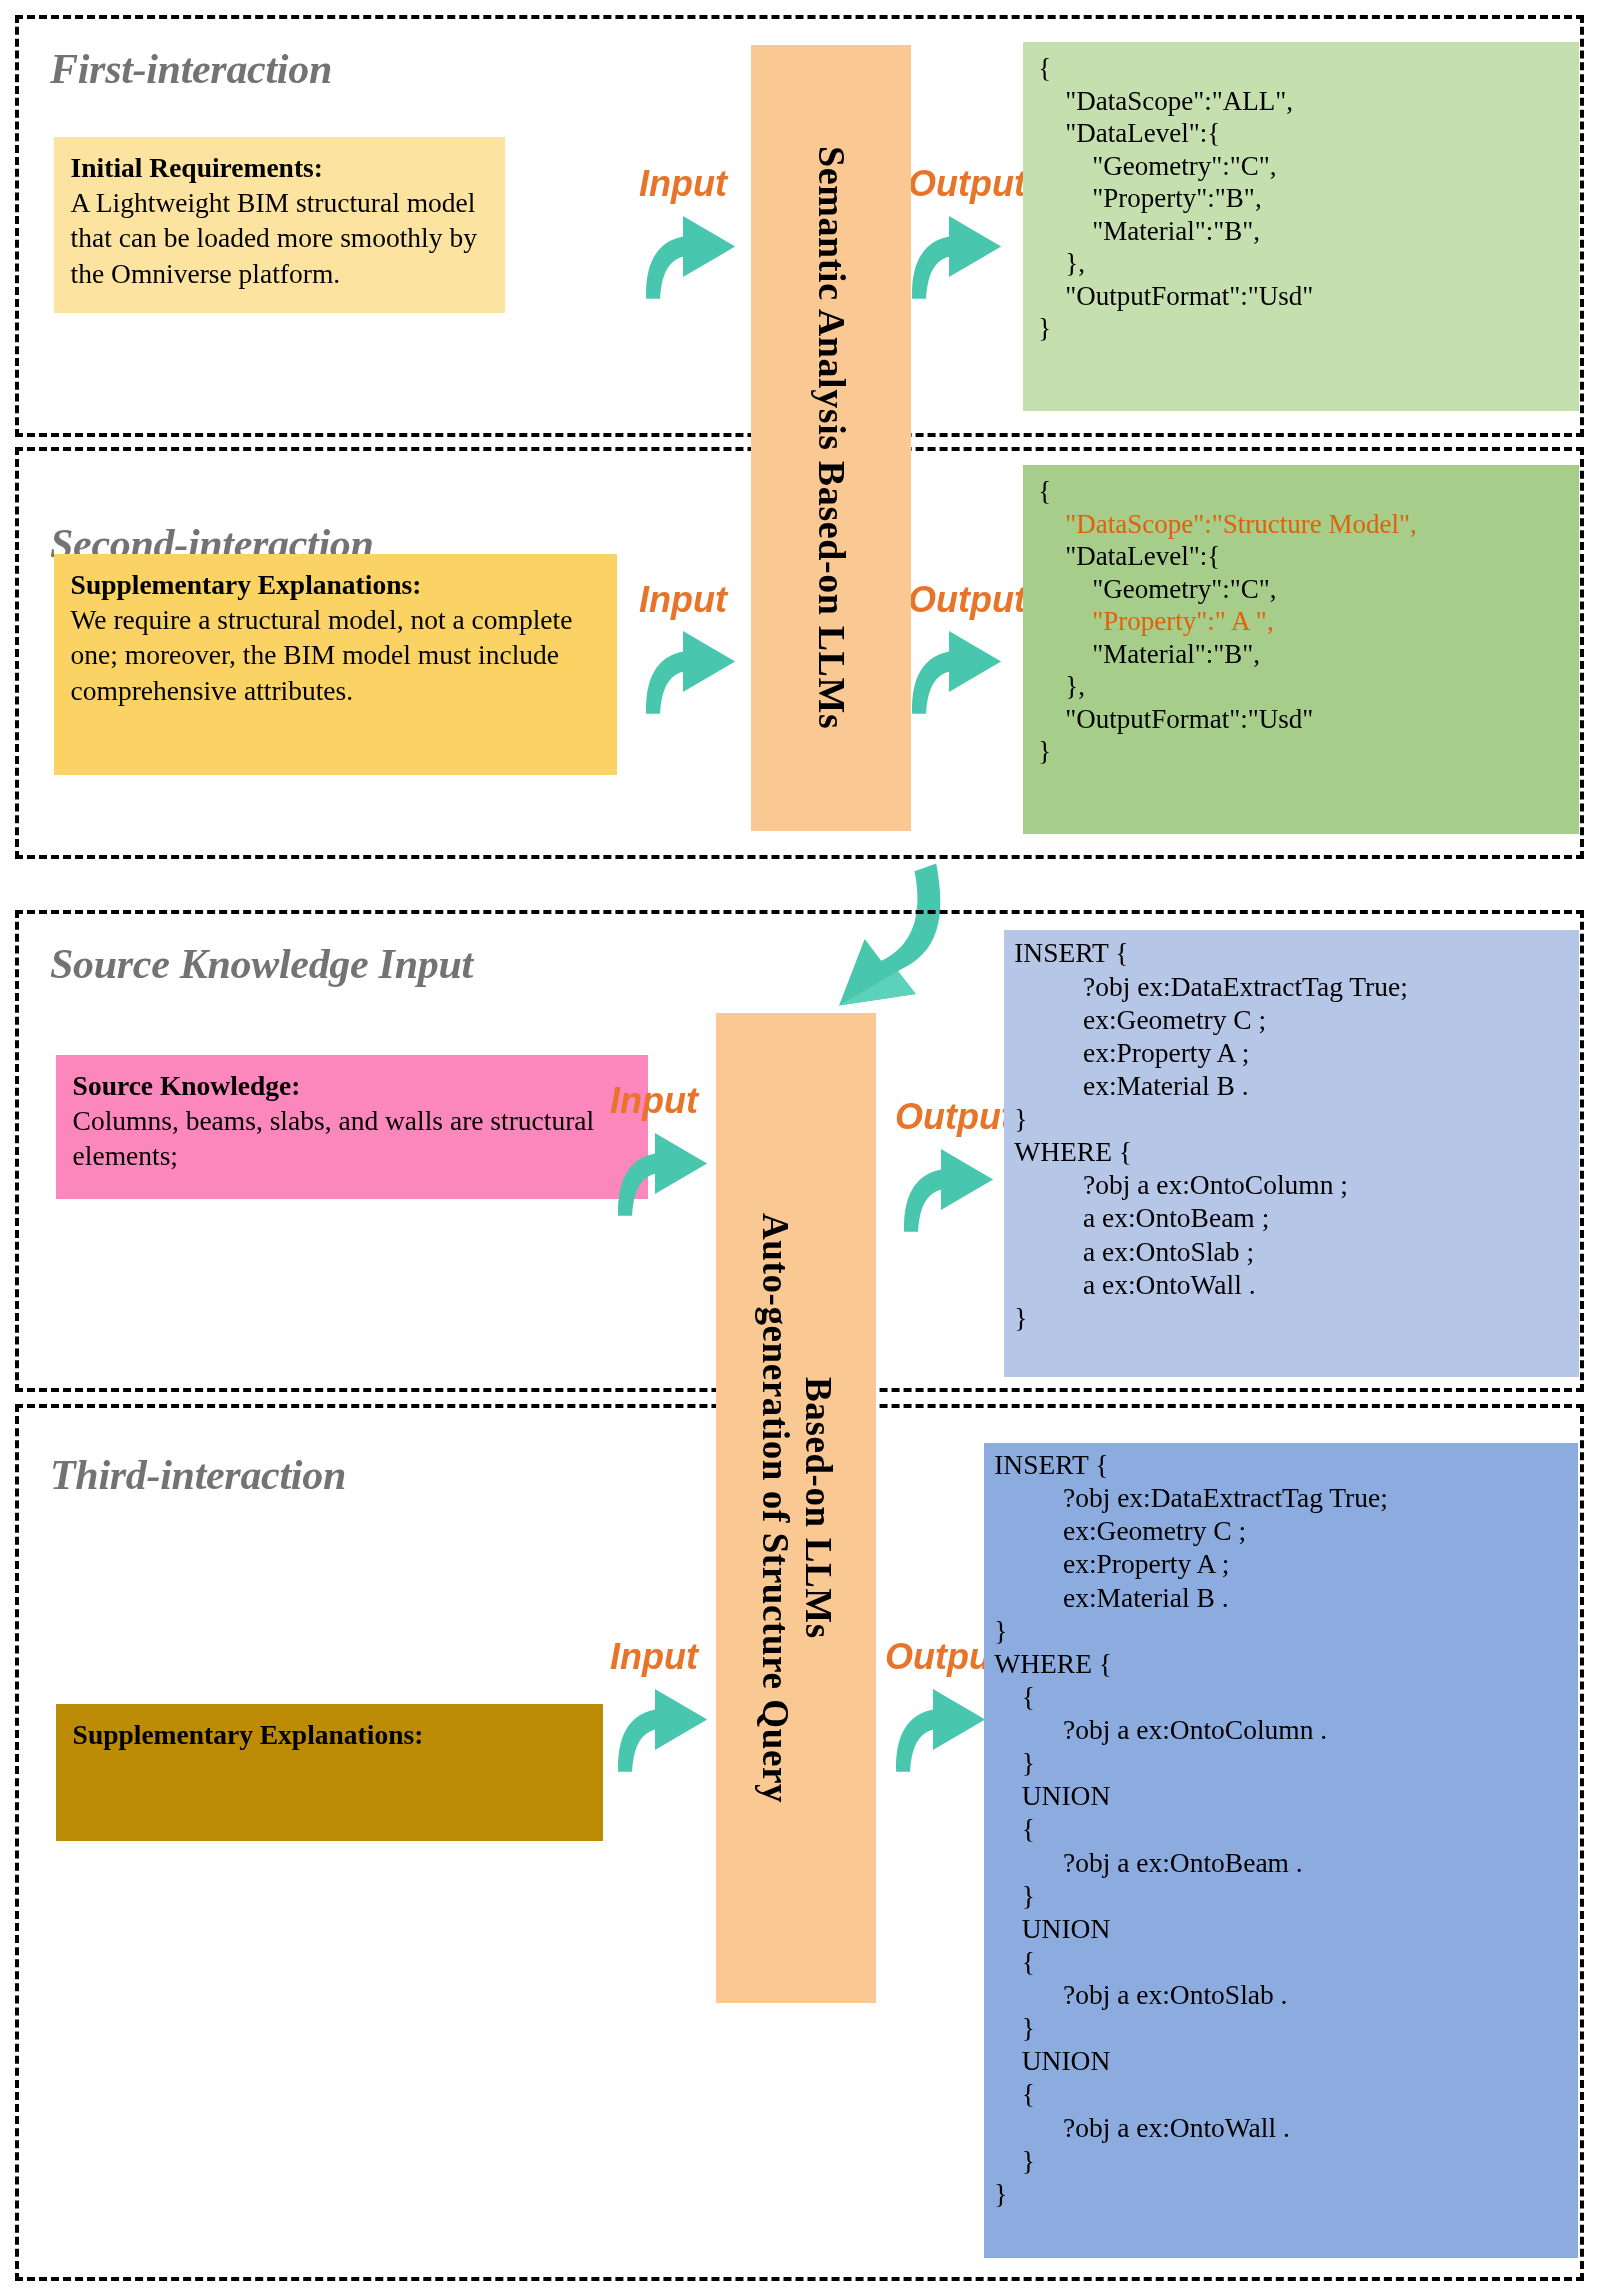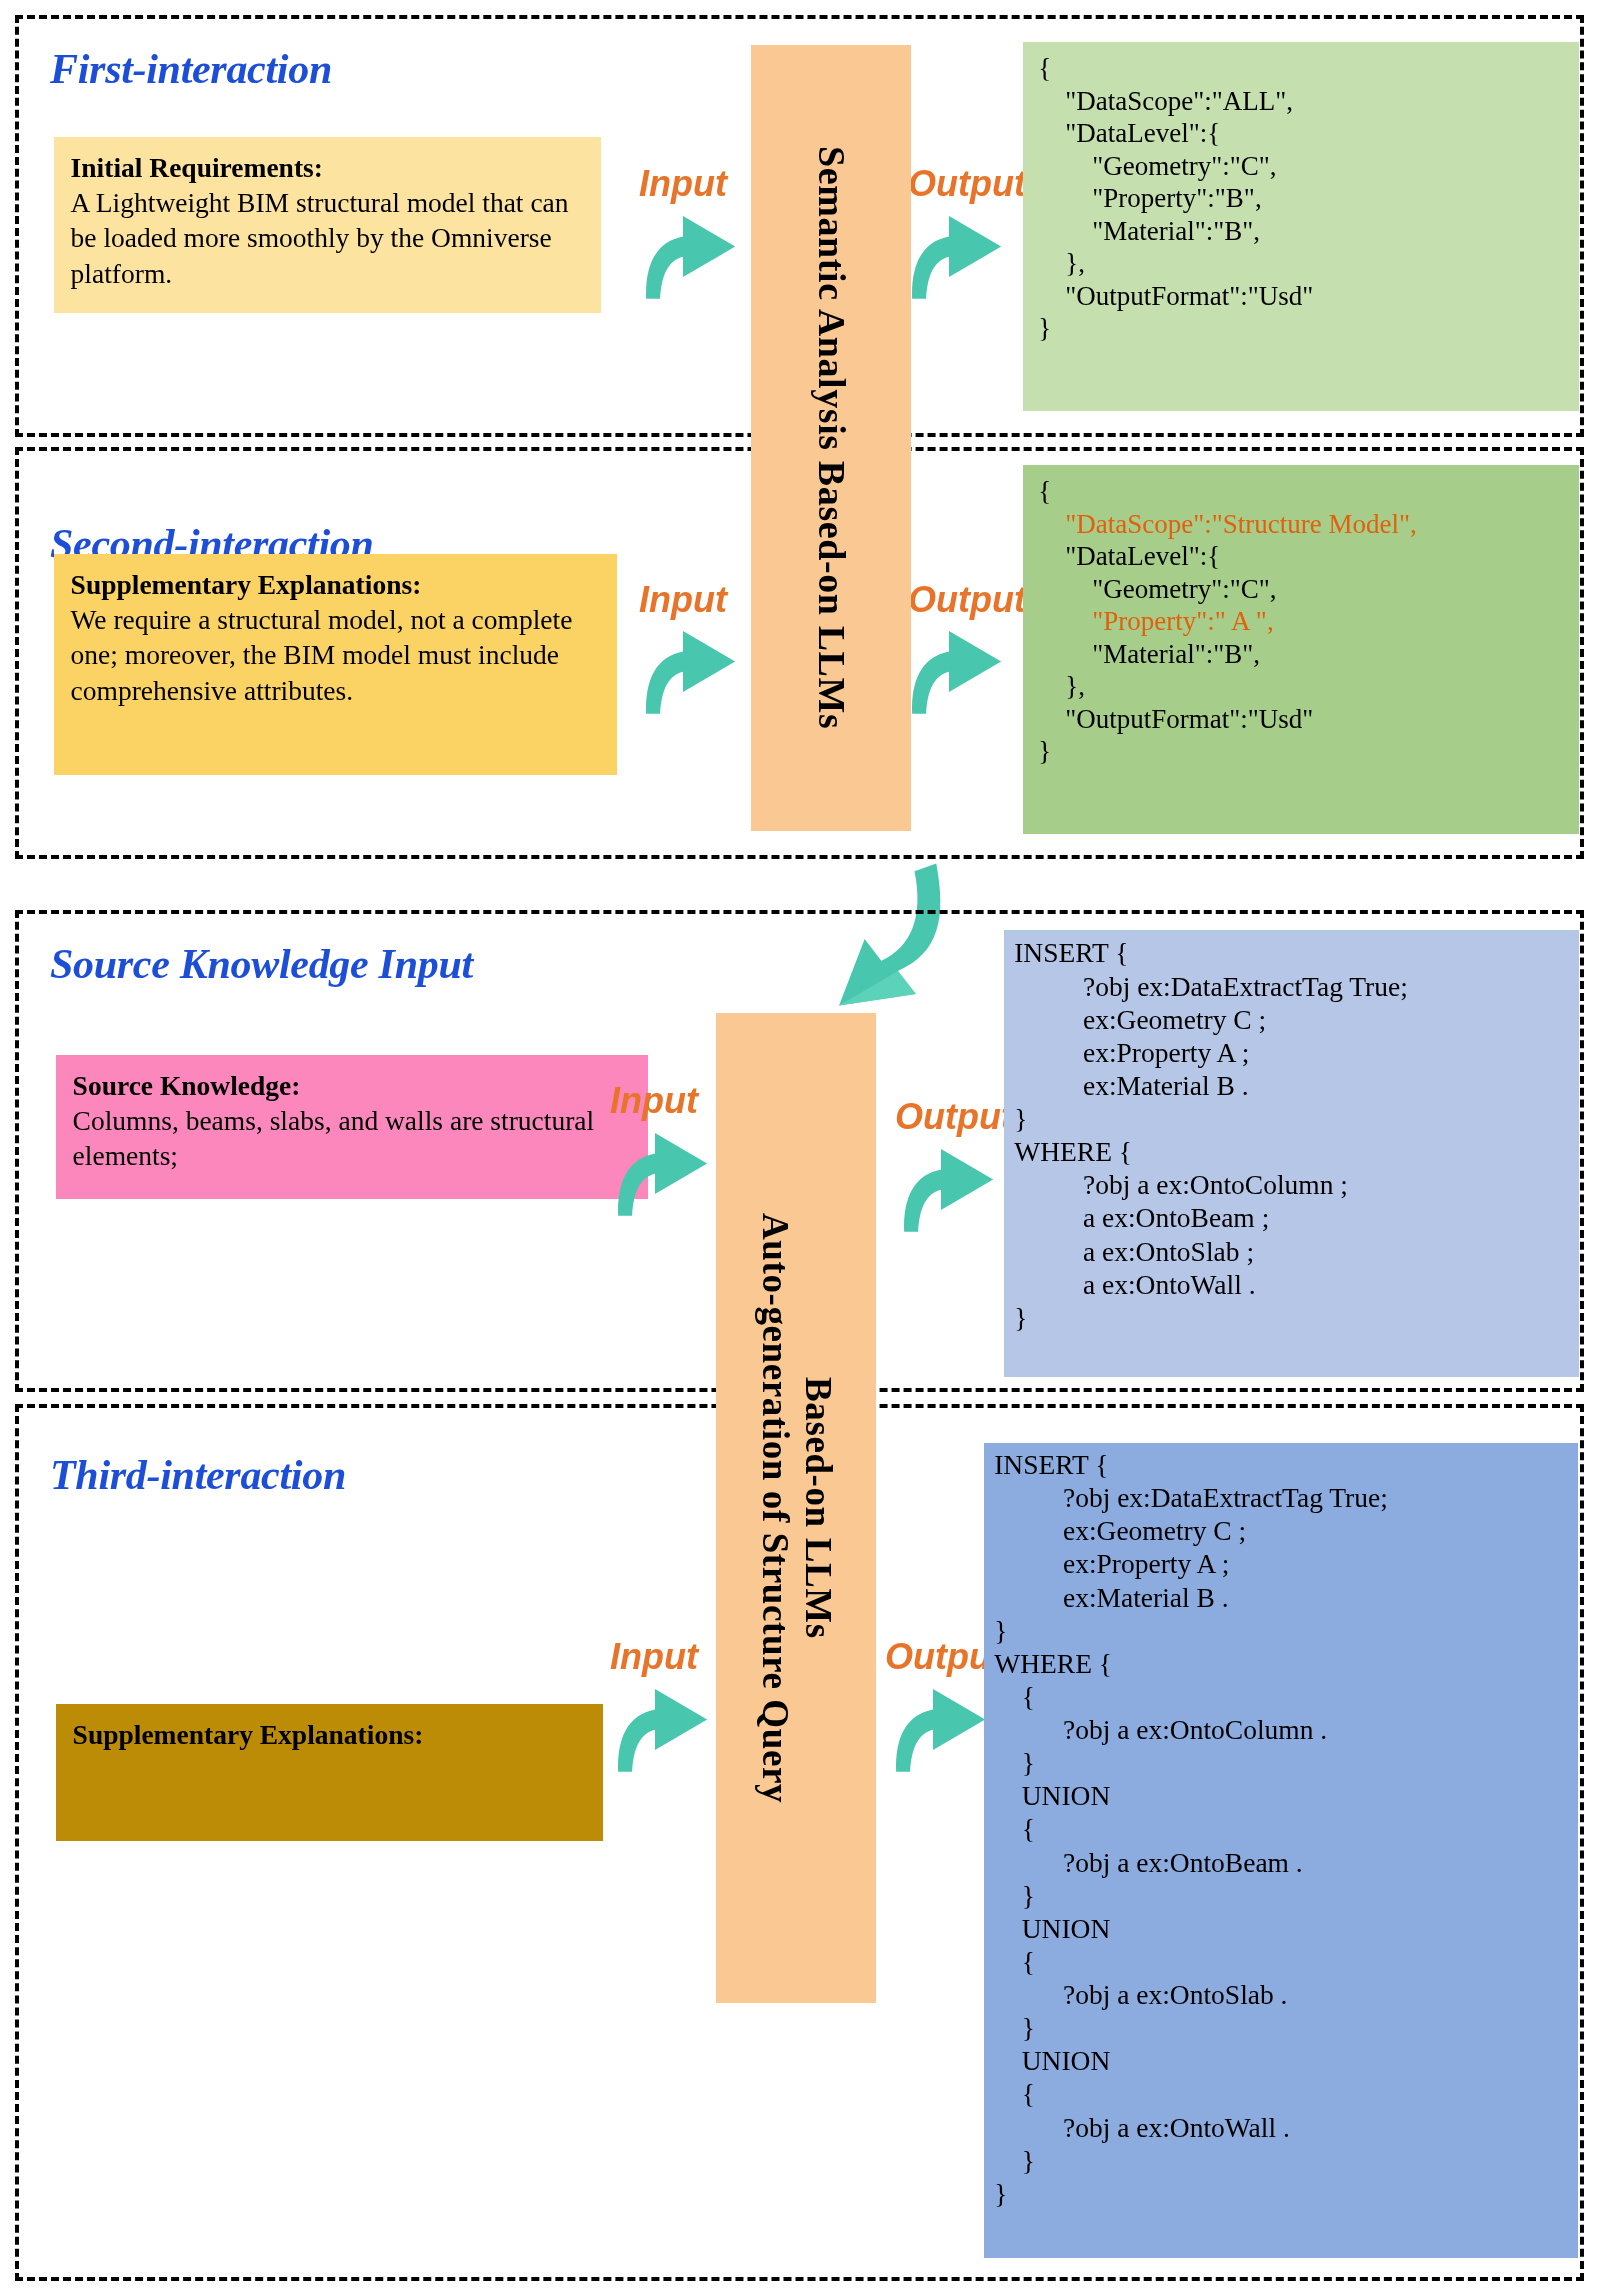--- a/index.html
+++ b/index.html
@@ -2,21 +2,21 @@
 <html style="font-size:10.2px"><head>
 <meta charset="utf-8">
 <style>
   html,body{margin:0;padding:0;background:#ffffff;}
   body{width:1599px;height:2295px;position:relative;font-family:"Liberation Serif",serif;}
   .stage{position:absolute;left:0;top:0;width:1599px;height:2295px;}
 
   
   .panel{position:absolute;border:4.5px dashed #000000;box-sizing:border-box;background:transparent;}
 
-  .sec-title{position:absolute;font-style:italic;font-weight:bold;color:#1d4ed8;
+  .sec-title{position:absolute;font-style:italic;font-weight:bold;color:#737373;
              font-family:"Liberation Serif",serif;letter-spacing:-0.3px;white-space:nowrap;}
 
   
   .cbox{position:absolute;box-sizing:border-box;padding:14px 16.6px;color:#000;}
   .cbox .hd{font-weight:bold;display:block;line-height:1.22;}
   .cbox .bd{display:block;line-height:1.3;}
 
   
   .vbar{position:absolute;background:#FAC893;display:flex;align-items:center;justify-content:center;}
   .vtext{writing-mode:vertical-rl;text-orientation:mixed;font-weight:bold;
@@ -36,21 +36,21 @@
   .hl{color:#E2600B;}
 </style>
 </head>
 <body>
 
 <div class="stage">
 
   <div class="panel" style="left:15.3px;top:15.3px;width:1569px;height:422px;"></div>
   <div class="sec-title" style="left:50px;top:45px;font-size:42px;">First-interaction</div>
 
-  <div class="cbox" style="left:54px;top:137px;width:547px;height:176px;background:#FCE3A0;font-size:27.5px;">
+  <div class="cbox" style="left:54px;top:137px;width:451px;height:176px;background:#FCE3A0;font-size:27.5px;">
     <span class="hd">Initial Requirements:</span>
     <span class="bd">A Lightweight  BIM structural model that can be loaded more smoothly by the Omniverse platform.</span>
   </div>
 
   <div class="iolabel" style="left:639px;top:163px;font-size:36px;">Input</div>
   <div class="arrow" style="left:642px;top:211px;width:96px;height:89px;">
     <svg width="96" height="89" viewBox="0 0 150 140">
       <path d="M6 138 C4 84 22 48 64 40 L64 8 L146 56 L64 104 L64 72 C40 78 30 102 28 138 Z" fill="#49C6AE"></path>
     </svg>
   </div>

